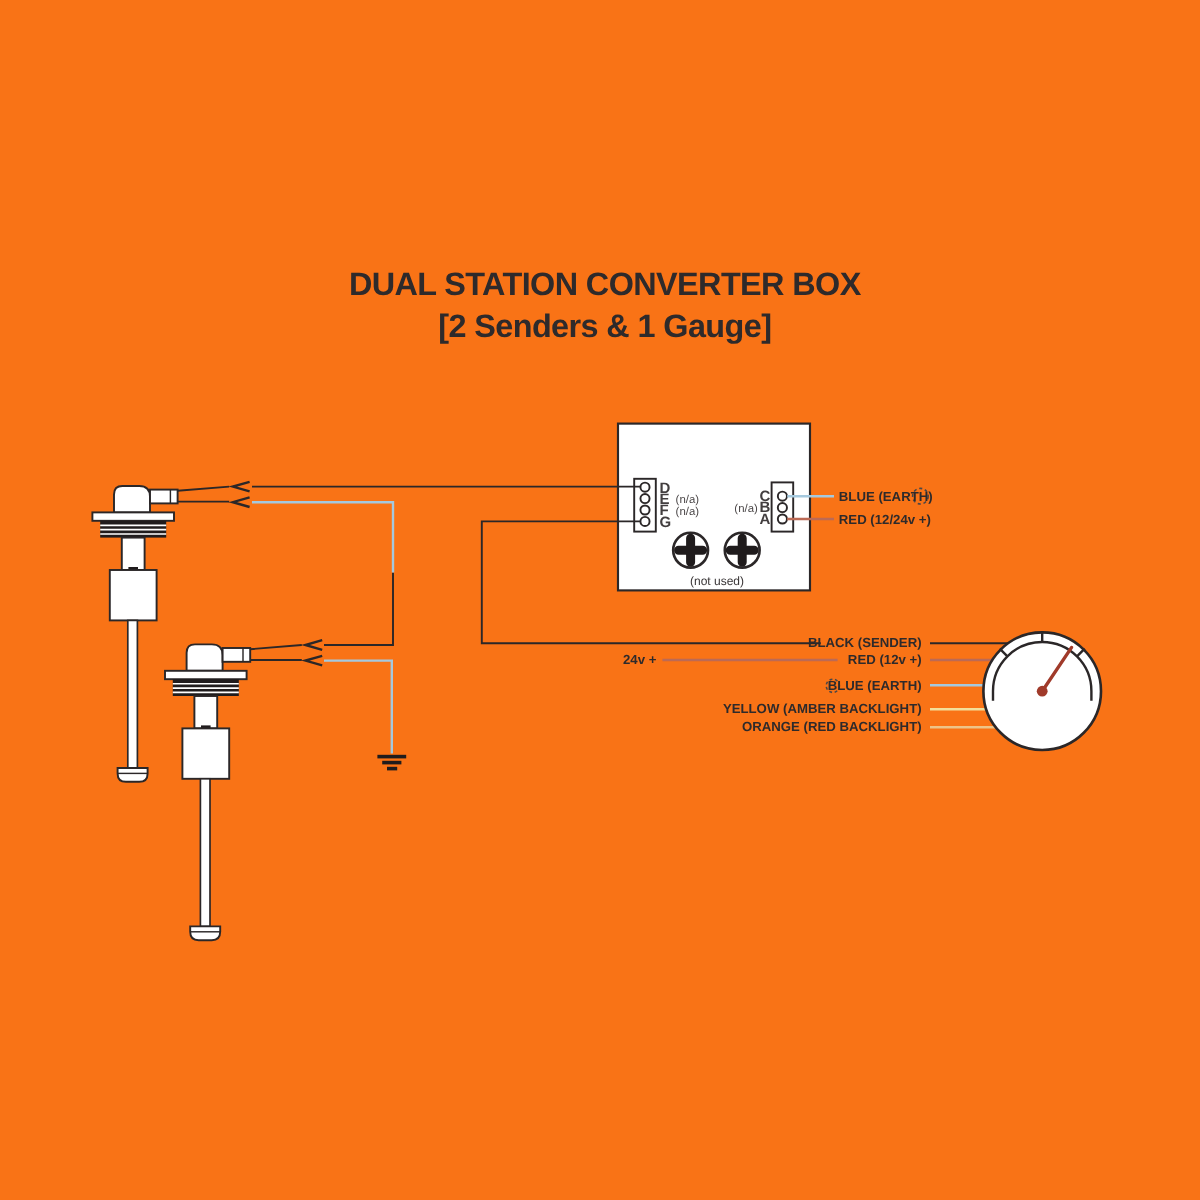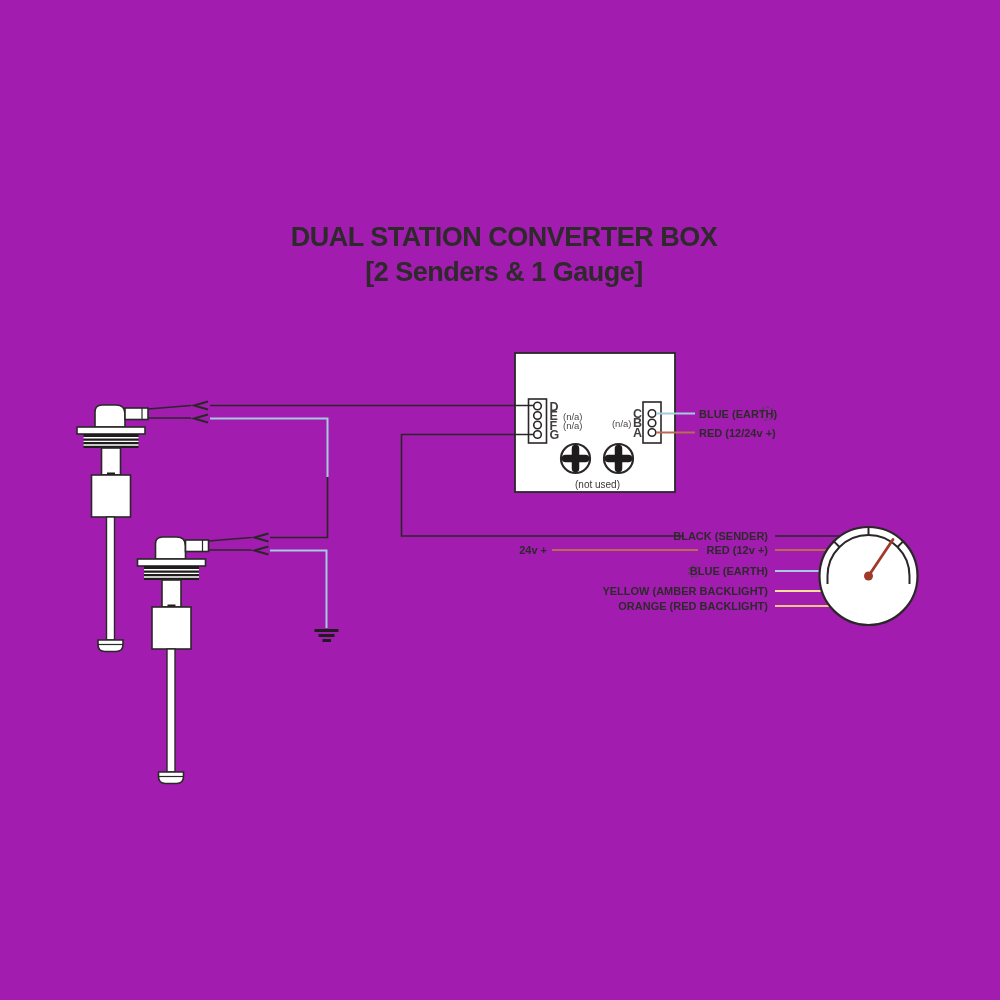--- a/index.html
+++ b/index.html
@@ -1,16 +1,16 @@
 <!DOCTYPE html>
 <html><head>
 <meta charset="utf-8">
 <style>
   html,body{margin:0;padding:0;background:#ffffff;}
-  .canvas{position:relative;width:1000px;height:1000px;background:#a21caf;overflow:hidden;
+  .canvas{position:relative;width:1000px;height:1000px;background:#f97316;overflow:hidden;
           font-family:"Liberation Sans",sans-serif;}
   svg{position:absolute;left:0;top:0;}
   
   .ln{stroke:#2b2728;fill:none;}
   .shape{stroke:#2b2728;fill:#ffffff;}
   .dark{fill:#201c1d;stroke:none;}
   text{fill:#2e2a2b;font-family:"Liberation Sans",sans-serif;}
   .title-txt{font-size:27px;font-weight:700;letter-spacing:-0.5px;}
   .lbl{font-size:11px;font-weight:700;}
   .term{font-size:12.5px;font-weight:700;fill:#423e3f;}

